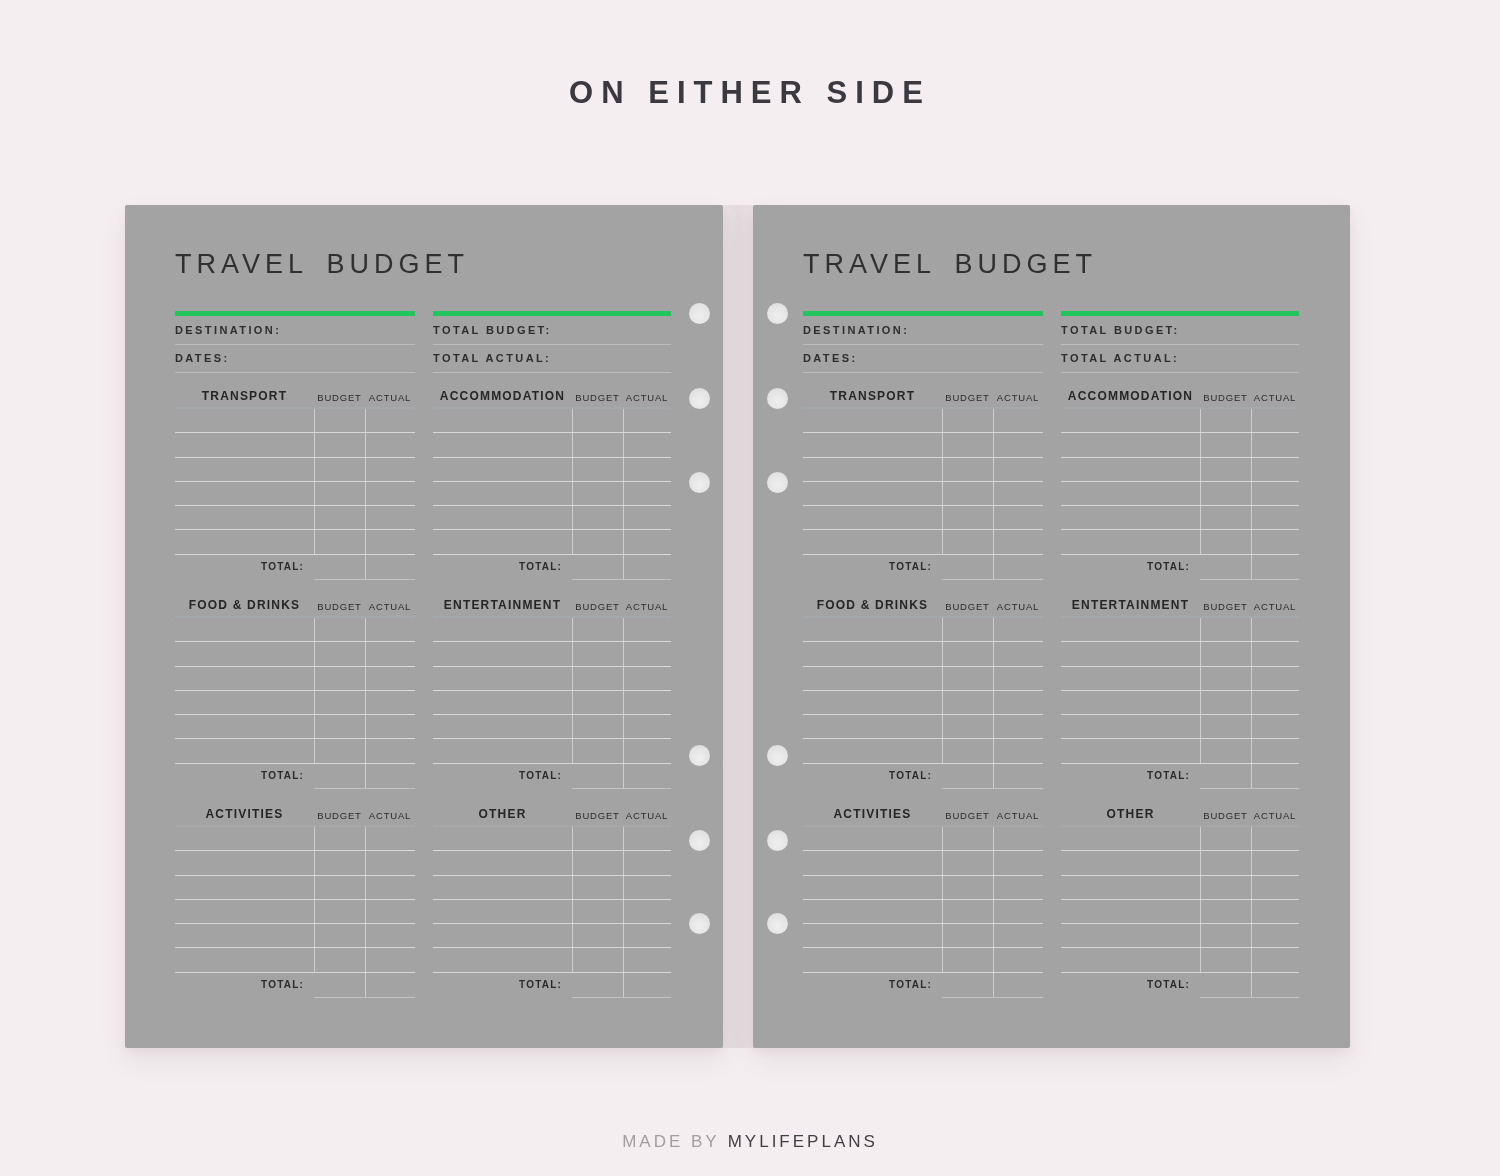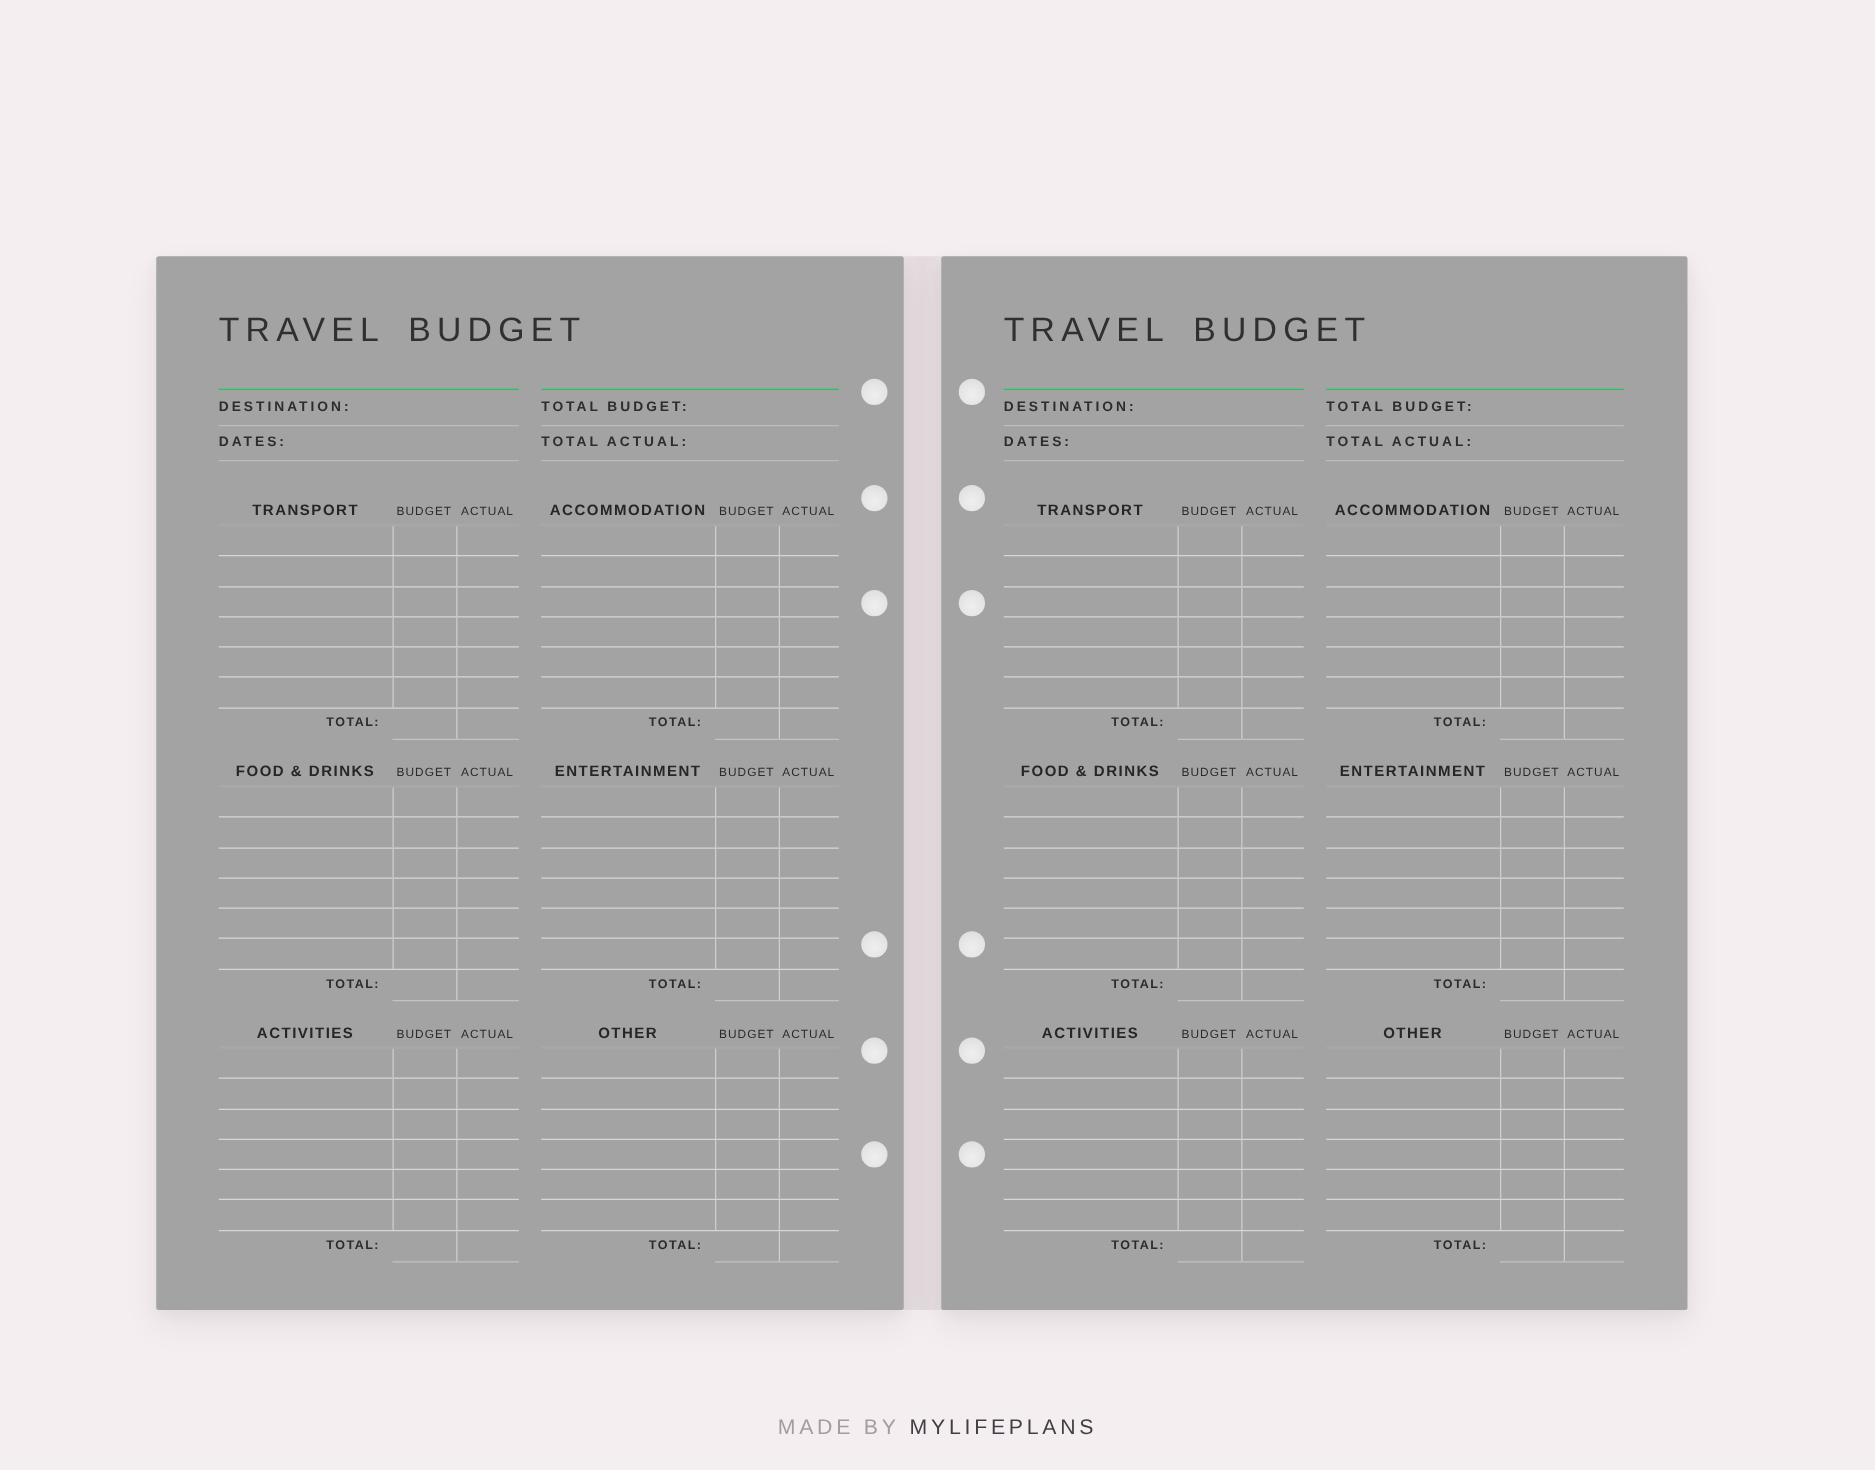--- a/index.html
+++ b/index.html
@@ -36,27 +36,27 @@
   .page--right .hole { left:14px; }
 
   .title {
     margin-top:43px; font-size:27px; font-weight:400;
     letter-spacing:5px; word-spacing:7px; color:#303030; line-height:32px;
   }
 
   .fields {
     display:grid; grid-template-columns:240px 238px; column-gap:18px; margin-top:31px;
   }
-  .fcol { border-top:1px solid #22c55e; }
+  .fcol { border-top:5px solid #22c55e; }
   .frow { height:28.5px; border-bottom:1px solid #bdbdbd; display:flex; align-items:center; }
   .flabel { font-size:11px; font-weight:700; letter-spacing:2.4px; color:#2d2d2d; }
 
   .sections {
     display:grid; grid-template-columns:240px 238px;
-    column-gap:18px; row-gap:16px; margin-top:30px;
+    column-gap:18px; row-gap:16px; margin-top:14px;
   }
   .section { height:193px; }
   .sec-head { display:flex; align-items:flex-end; height:20px; padding-bottom:4px; }
   .sec-name { width:139px; text-align:center; font-size:12px; font-weight:700; letter-spacing:1.2px; color:#262626; }
   .col-label { font-size:9.5px; font-weight:400; letter-spacing:0.8px; color:#2b2b2b; text-align:center; }
   .cl-budget { width:51px; }
   .cl-actual { flex:1; }
 
   .sec-table { border-top:2px solid #a6a9ab; }
   .trow { height:24.3px; border-bottom:1px solid #d7d7d7; display:flex; }
@@ -78,20 +78,21 @@
     text-align:center; font-size:17px; letter-spacing:3px;margin-top:31px;
   }
   .made-by { color:#a39da0; margin-right:8px; }
   .brand   { color:#413f45; font-weight:500; }
 </style>
 </head>
 <body>
 
 <div class="canvas">
   <div class="heading">
+    <div>ON EITHER SIDE</div>
   </div>
 
   <div class="gap-shadow"></div>
 
   <div id="pages-mount">
       <div class="page page--left">
     <div class="holes">
           <span class="hole" style="top: 97.5px;"></span>
           <span class="hole" style="top: 182.5px;"></span>
           <span class="hole" style="top: 266.5px;"></span>

